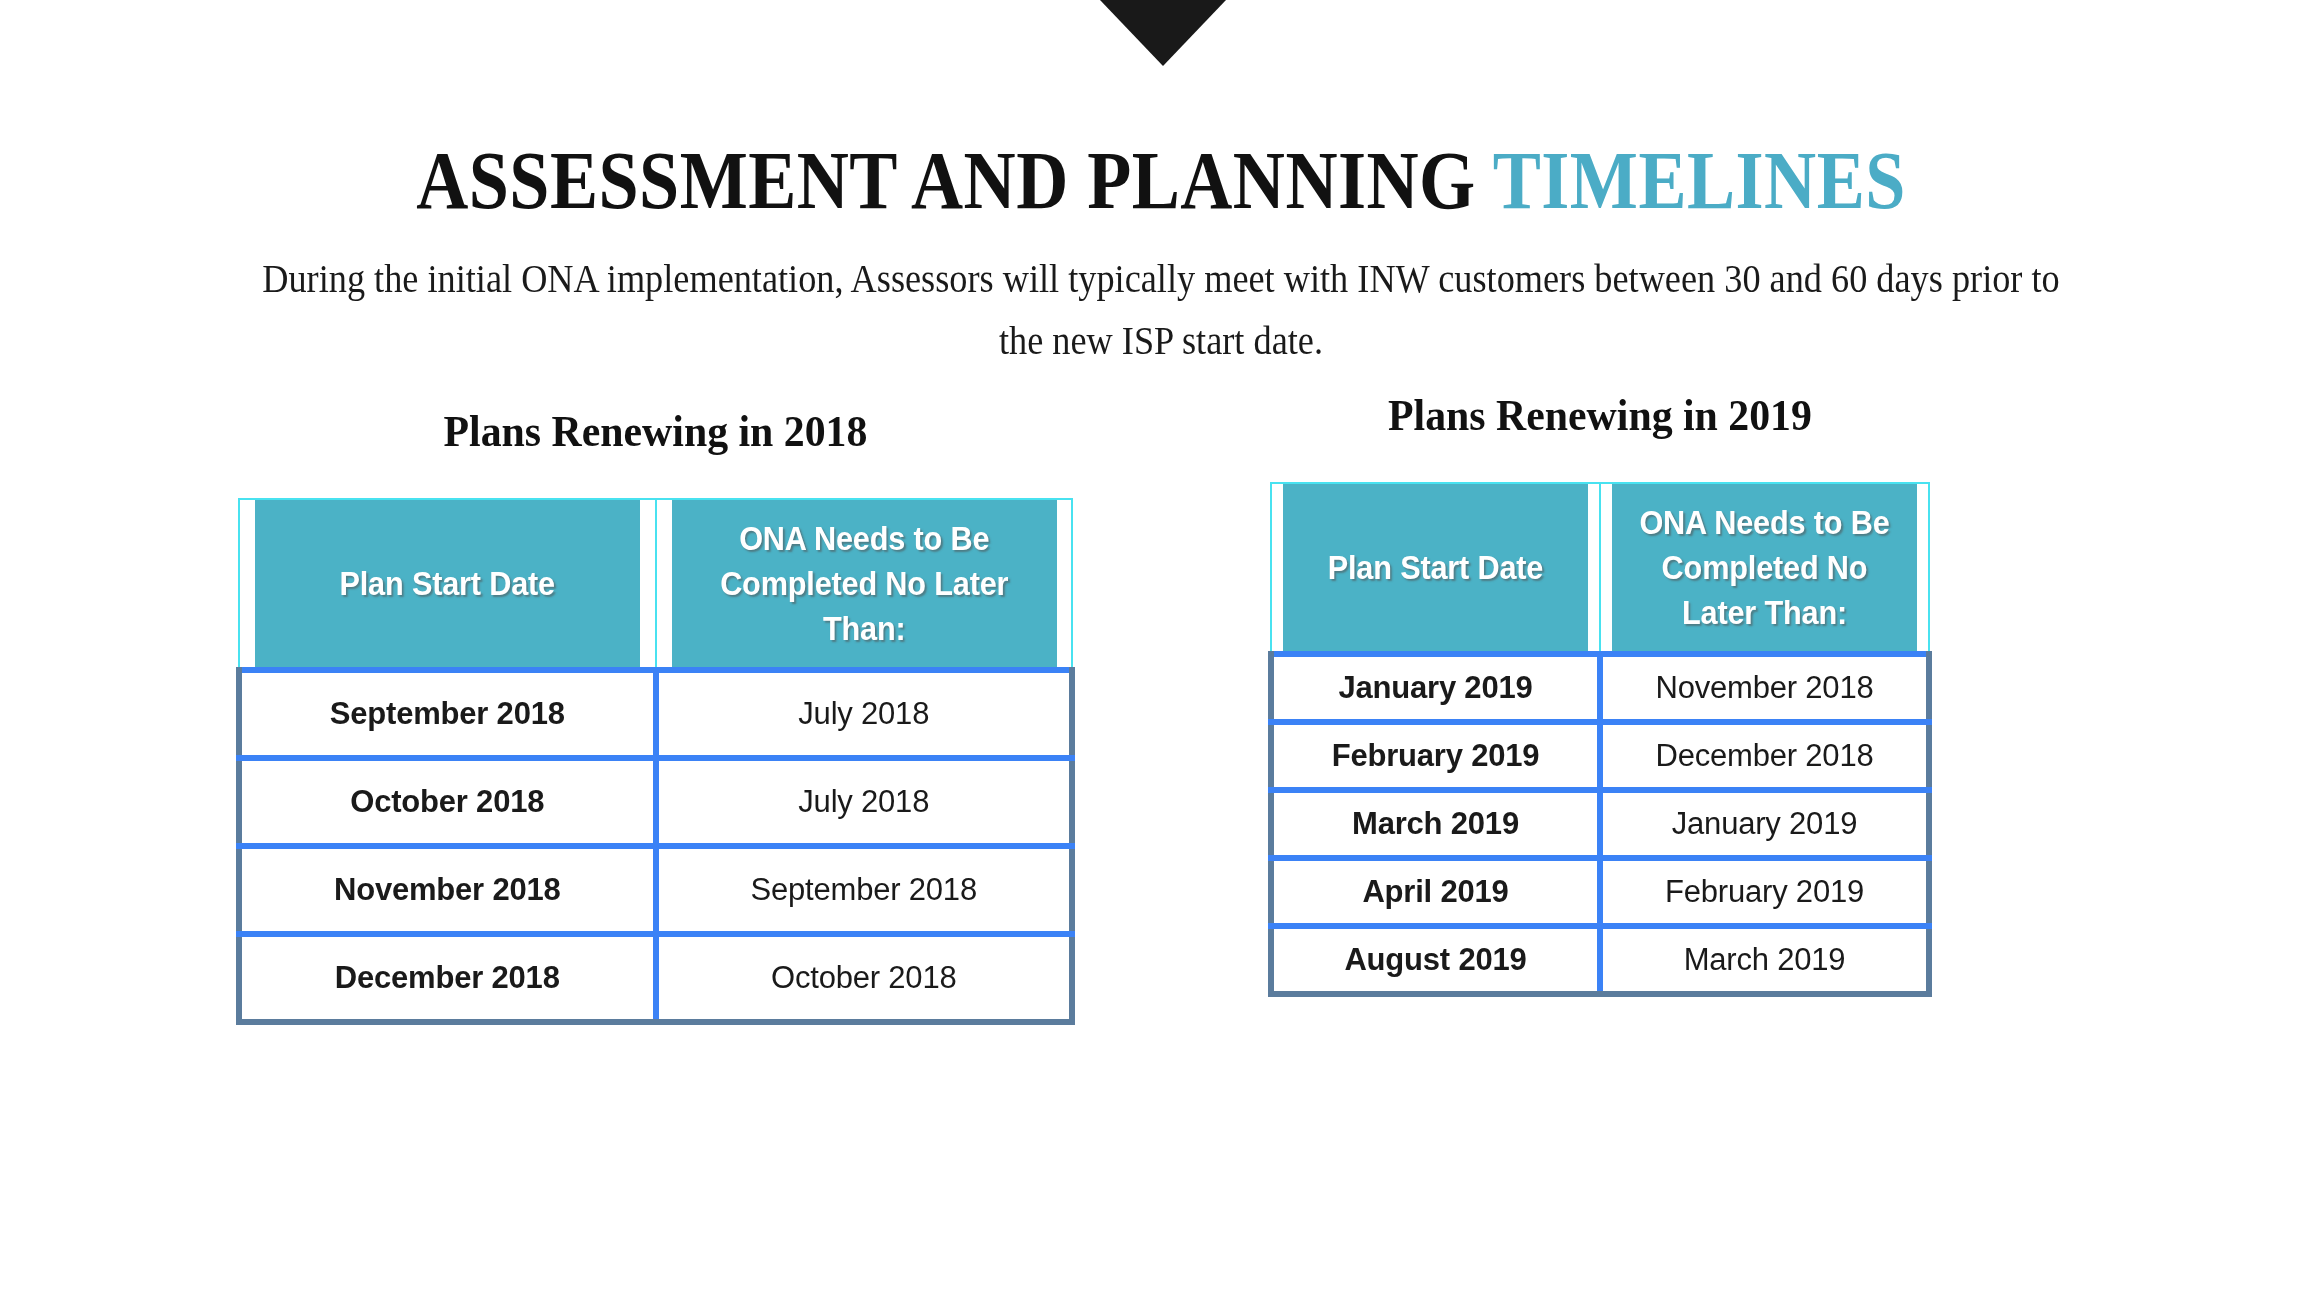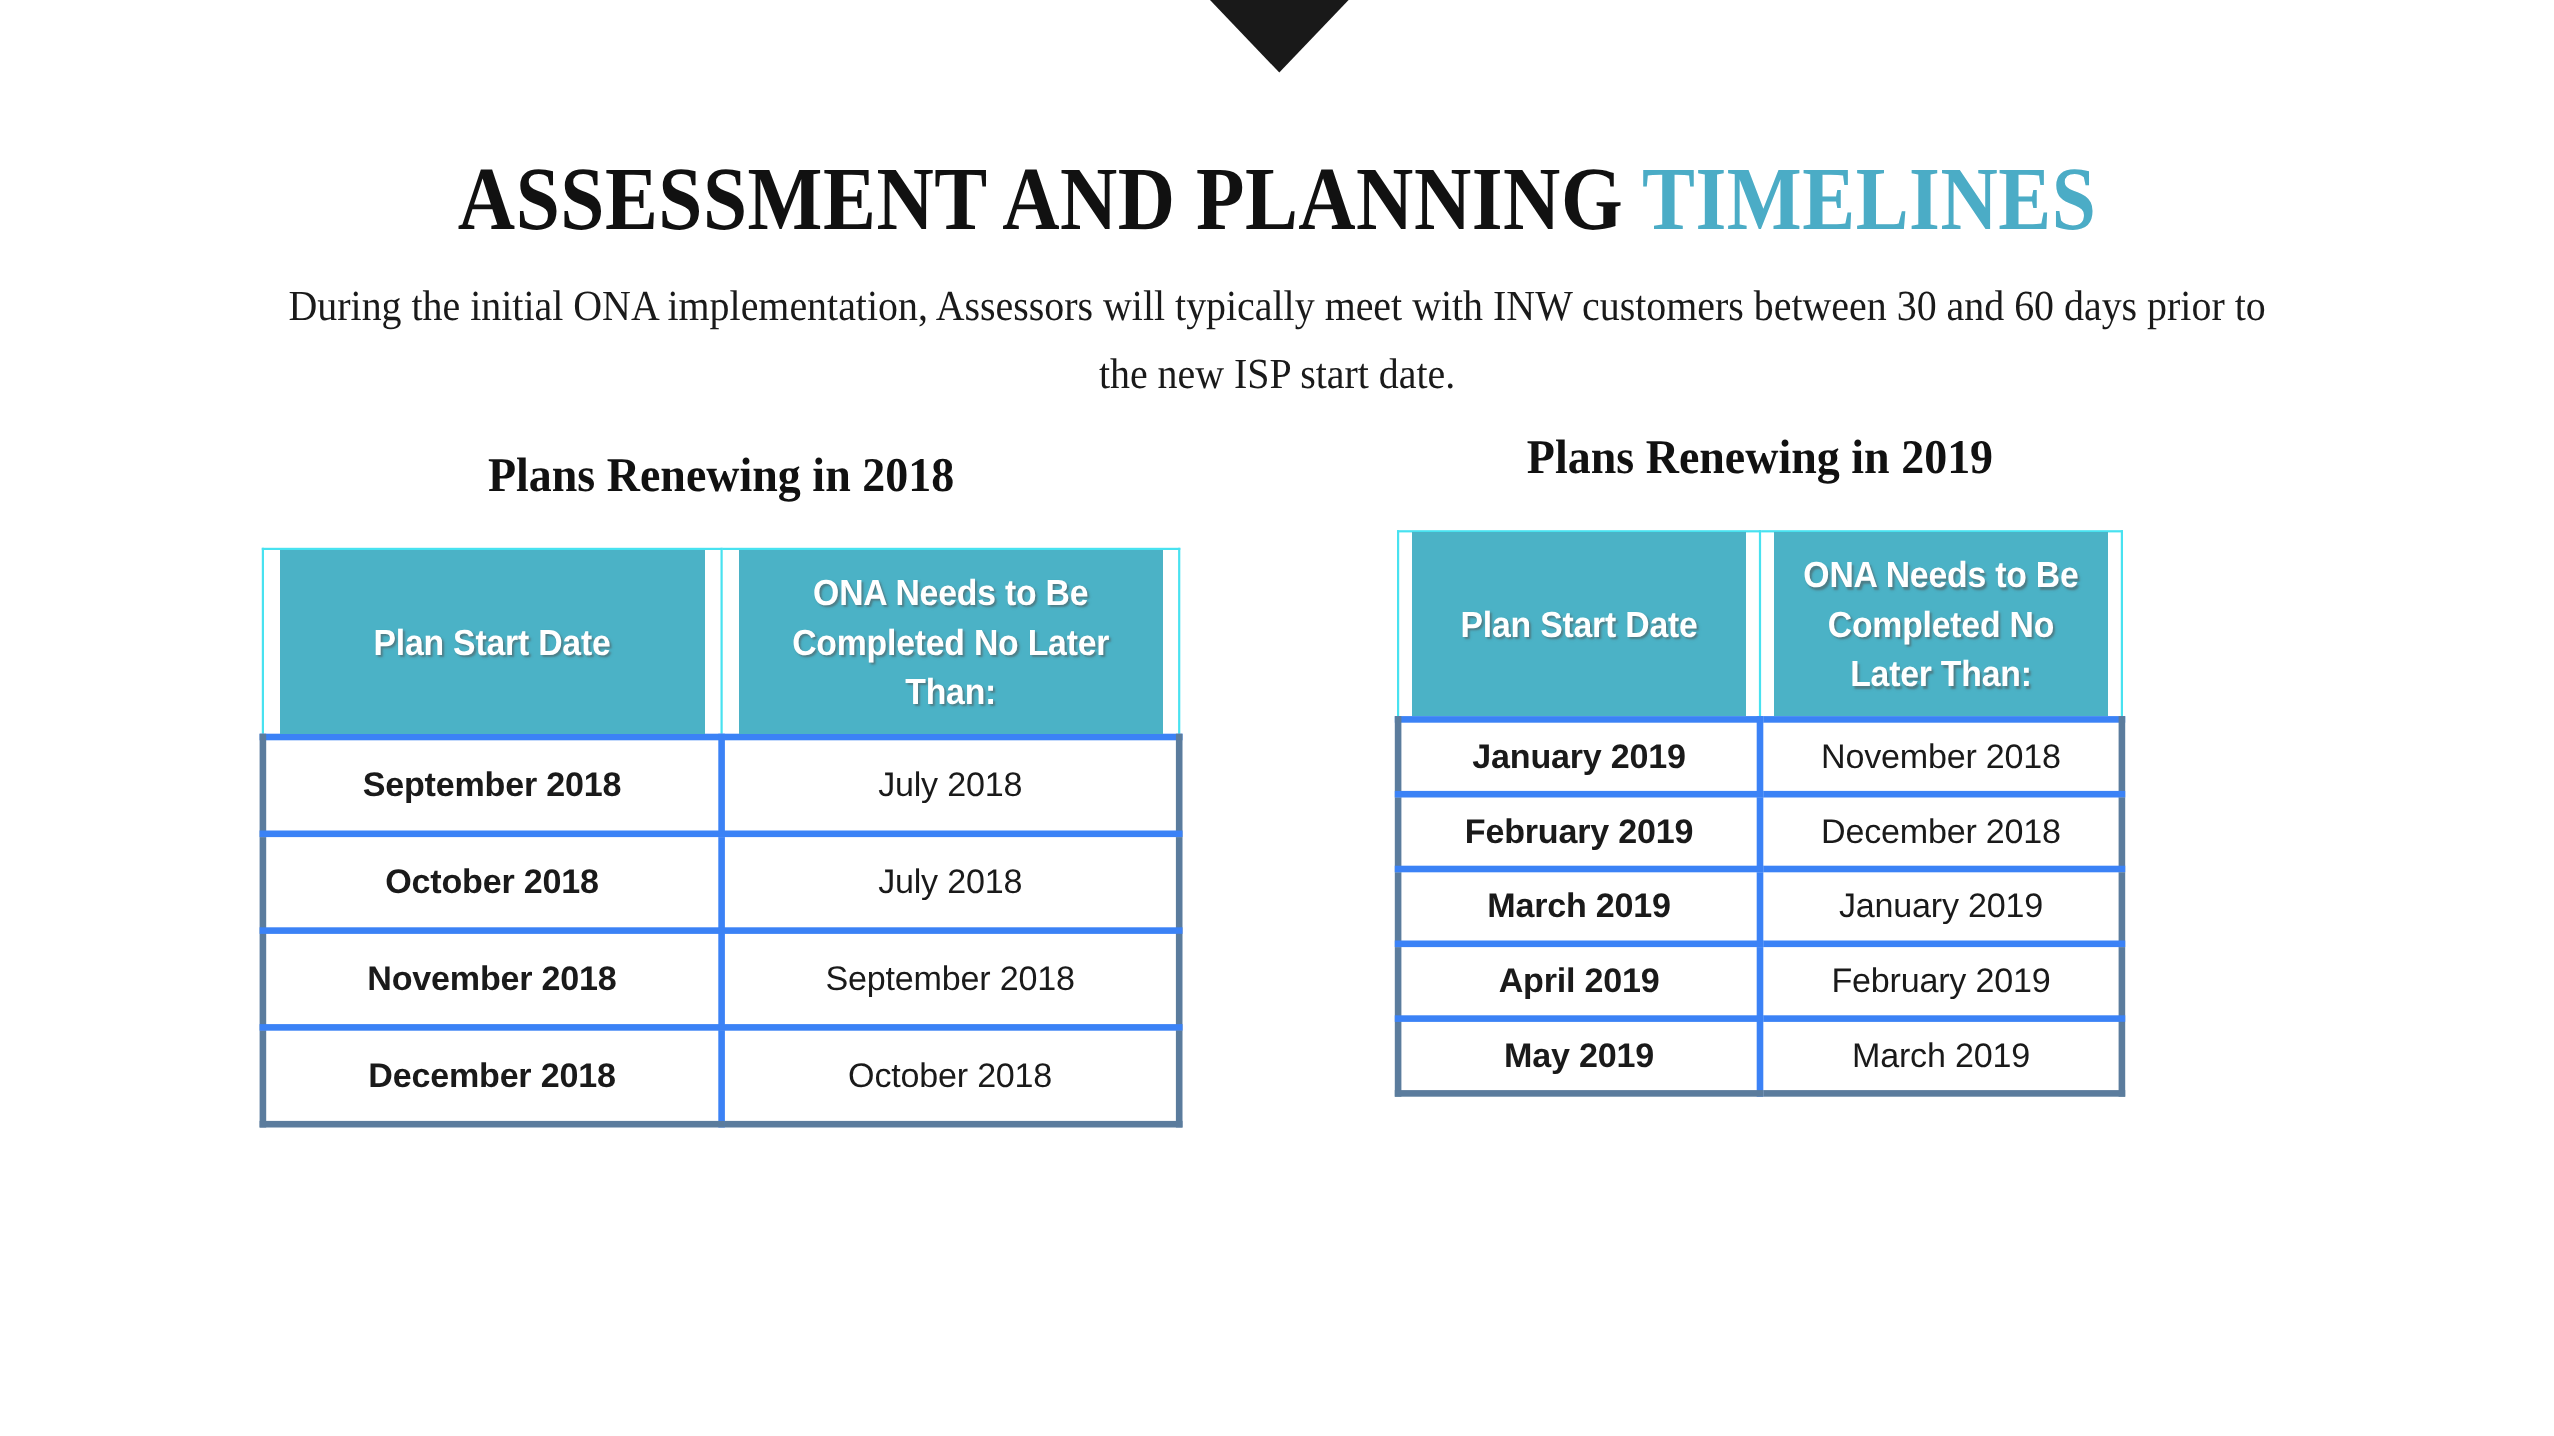--- a/index.html
+++ b/index.html
@@ -208,18 +208,18 @@
       </tr>
       <tr>
         <td class="k">March 2019</td>
         <td class="v">January 2019</td>
       </tr>
       <tr>
         <td class="k">April 2019</td>
         <td class="v">February 2019</td>
       </tr>
       <tr>
-        <td class="k">May 2019</td>
+        <td class="k">August 2019</td>
         <td class="v">March 2019</td>
       </tr>
     </tbody>
   </table>
 </div>
 
 </body></html>

